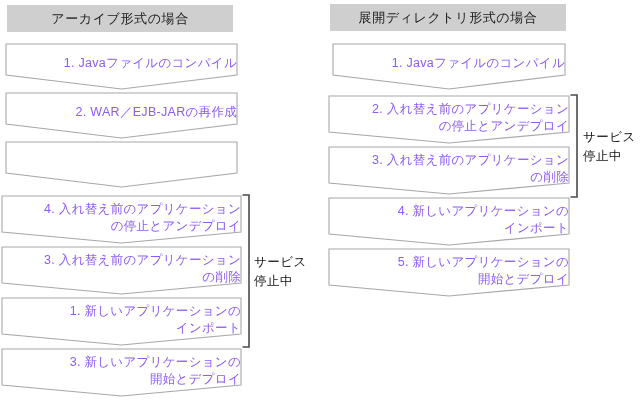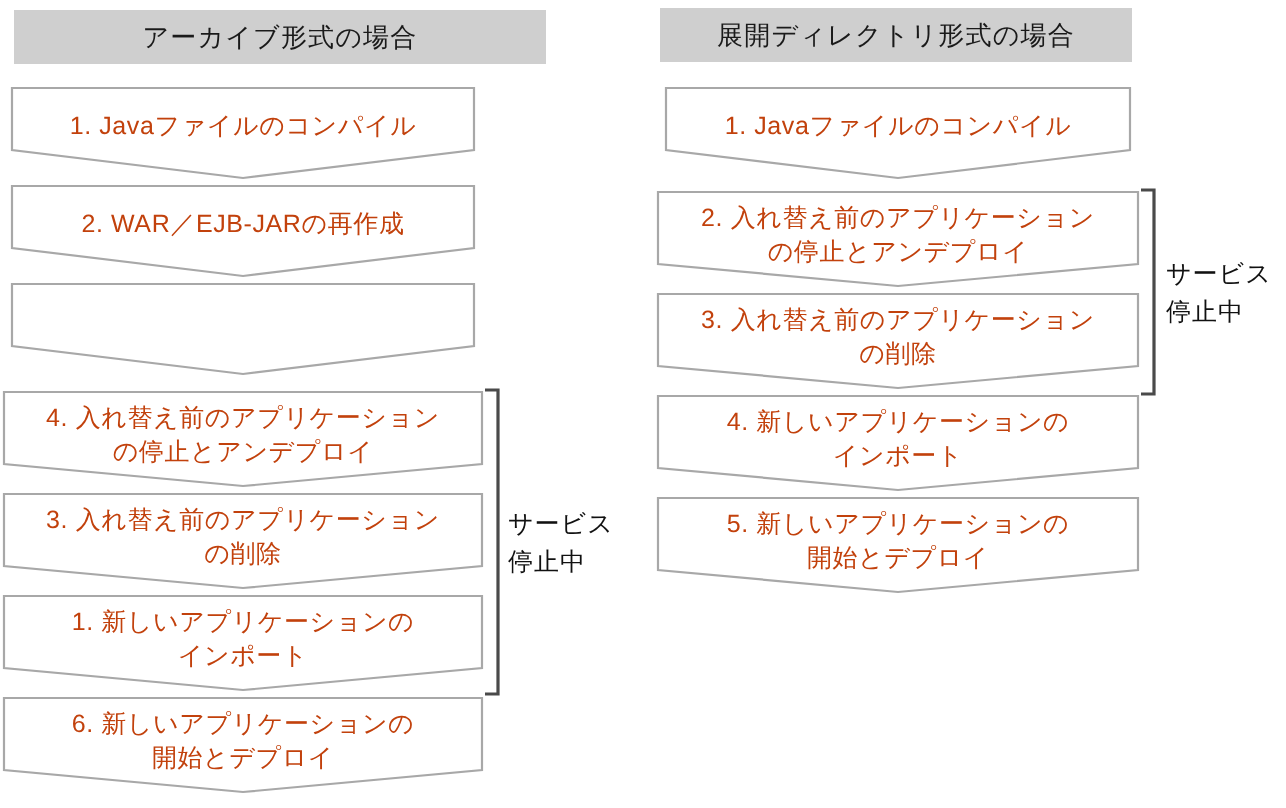--- a/index.html
+++ b/index.html
@@ -29,46 +29,46 @@
     position: absolute;
     background: #cfcfcf;
     display: flex;
     align-items: center;
     justify-content: center;
     font-size: 13px;
     letter-spacing: 0.6px;
     color: #1a1a1a;
     line-height: 1;
   }
-  .col-header.left  { left: 7px;   top: 5px;  width: 266px; height: 27px; }
+  .col-header.left  { left: 7px;   top: 5px;  width: 226px; height: 27px; }
   .col-header.right { left: 330px; top: 4px;  width: 236px; height: 27px; }
 
   
   .chev {
     position: absolute;
     display: flex;
     align-items: flex-start;
     justify-content: center;
   }
   .chev svg {
     position: absolute;
     left: 0; top: 0;
     width: 100%;
     height: 100%;
     overflow: visible;
   }
   .chev .chev-label {
     position: relative;
     z-index: 2;
     width: 100%;
-    text-align: center;
+    text-align: right;
     font-size: 12.5px;
     line-height: 17px;
     letter-spacing: 0.3px;
-    color: #c2410c;
+    color: #8b5cf6;
     white-space: pre-line;
   }
   .chev.one-line .chev-label  { padding-top: 11px; }
   .chev.two-line .chev-label  { padding-top: 5px; }
 
   
   .bracket {
     position: absolute;
   }
   .bracket svg { display: block; overflow: visible; }
@@ -131,21 +131,21 @@
       <polygon points="0,0 239,0 239,36 119.5,47 0,36" fill="#ffffff" stroke="#a8a8a8" stroke-width="1.1"></polygon>
     </svg>
     <div class="chev-label">1. 新しいアプリケーションの
 インポート</div>
   </div>
 
   <div class="chev two-line" style="left:2px; top:349px; width:239px; height:47px;">
     <svg viewBox="0 0 239 47" preserveAspectRatio="none">
       <polygon points="0,0 239,0 239,36 119.5,47 0,36" fill="#ffffff" stroke="#a8a8a8" stroke-width="1.1"></polygon>
     </svg>
-    <div class="chev-label">6. 新しいアプリケーションの
+    <div class="chev-label">3. 新しいアプリケーションの
 開始とデプロイ</div>
   </div>
 
   <div class="bracket" style="left:241px; top:194px; width:10px; height:154px;">
     <svg width="10" height="154" viewBox="0 0 10 154">
       <path d="M 1.5 1 L 8 1 L 8 153 L 1.5 153" fill="none" stroke="#4a4a4a" stroke-width="1.6"></path>
     </svg>
   </div>
   <div class="bracket-label" style="left:254px; top:253px; width:70px;">サービス
 停止中</div>

